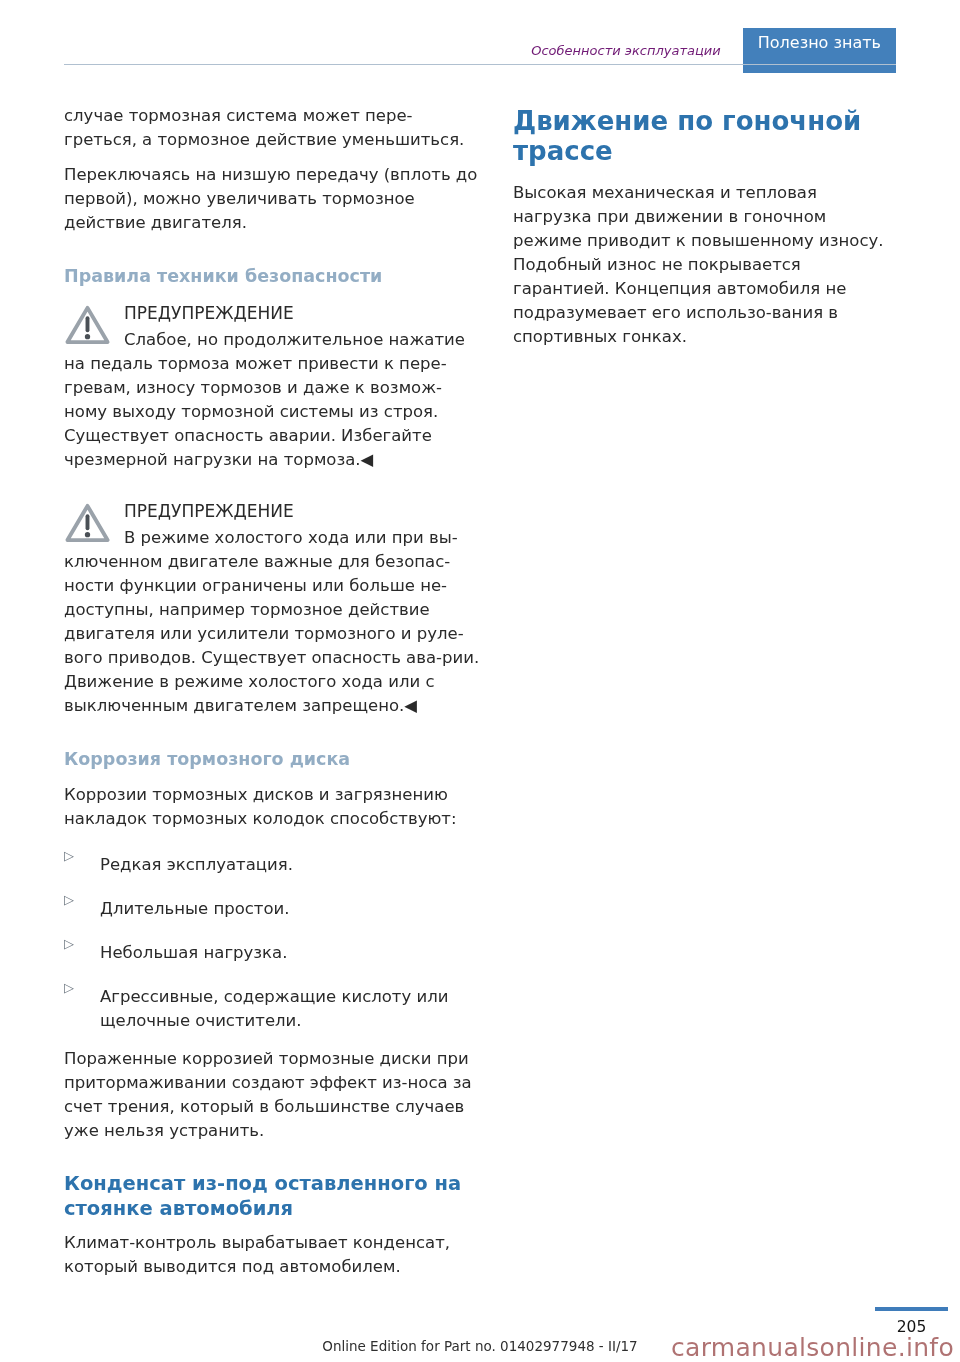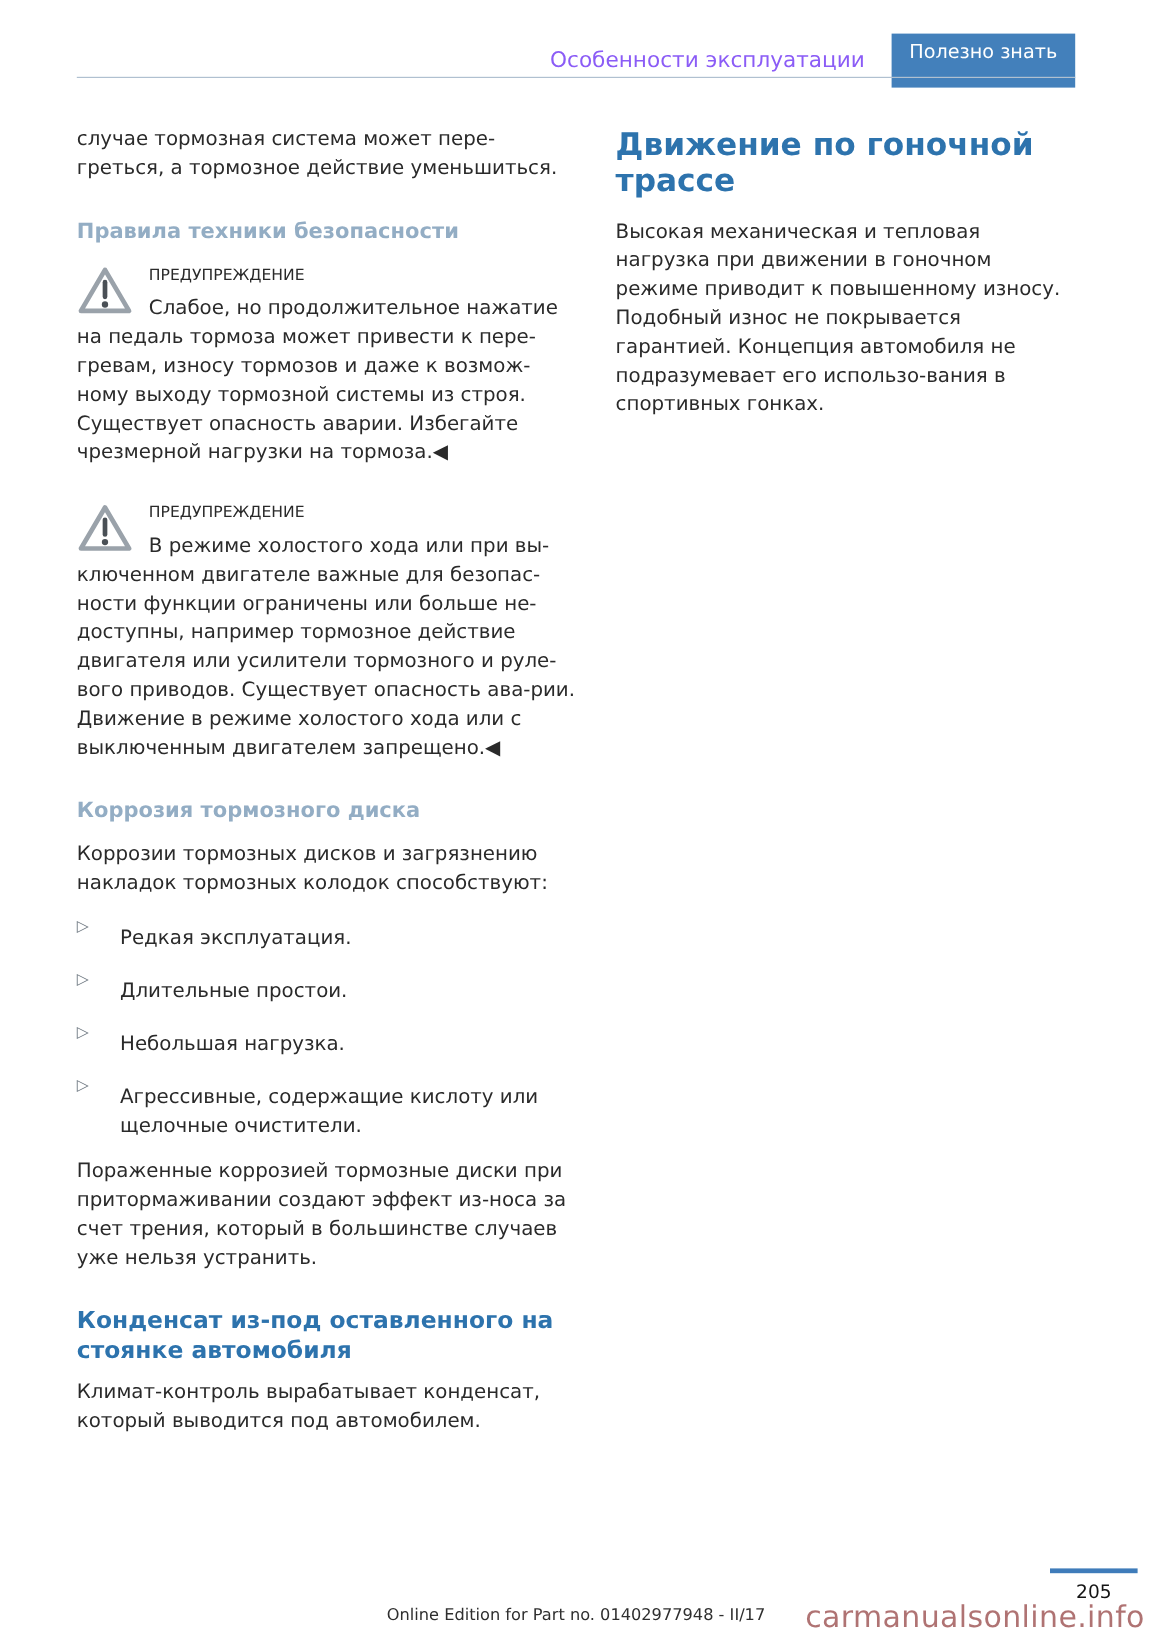--- a/index.html
+++ b/index.html
@@ -16,23 +16,24 @@
   
   .header {
     position: absolute;
     top: 28px; left: 64px; right: 64px;
     display: flex;
     justify-content: flex-end;
     align-items: center;
     gap: 22px;
   }
   .header-section-title {
-    color: #8b5cf6;
-    font-size: 18px;
+    color: #701a75;
+    font-size: 13px;
     white-space: nowrap;
+    font-style: italic;
   }
   .header-badge {
     background: #4380bb;
     color: #ffffff;
     font-size: 16px;
     line-height: 1;
     padding: 7px 15px 22px;
     white-space: nowrap;
   }
   .header-rule {
@@ -81,21 +82,21 @@
   
   .warning { margin: 0 0 26px 0; }
   .warning::after { content: ""; display: block; clear: both; }
   .warn-icon {
     float: left;
     width: 47px; height: 43px;
     margin: 3px 13px 5px 0;
   }
   .warn-icon svg { display: block; }
   .warn-label {
-    font-size: 13px;
+    font-size: 17px;
     padding-top: 1px;
     margin-bottom: 3px;
   }
   .warn-text { }
 
   
   .bullets { margin: 5px 0 14px; }
   .bullet { display: flex; margin: 0 0 9px 0; }
   .bullet-marker {
     flex: 0 0 36px;
@@ -145,20 +146,21 @@
 <div class="header">
   <span class="header-section-title">Особенности эксплуатации</span>
   <span class="header-badge">Полезно знать</span>
 </div>
 <div class="header-rule"></div>
 
 <div class="content">
 
   <div class="col-left">
     <p class="para">случае тормозная система может пере-греться, а тормозное действие уменьшиться.</p>
+    <p class="para">Переключаясь на низшую передачу (вплоть до первой), можно увеличивать тормозное действие двигателя.</p>
 
     <h3 class="muted-heading">Правила техники безопасности</h3>
 
     <div class="warning">
       <span class="warn-icon">
         <svg viewBox="0 0 48 44" width="47" height="43" aria-hidden="true">
           <path d="M24 5 L44.5 40 L3.5 40 Z" fill="#ffffff" stroke="#9aa2aa" stroke-width="4" stroke-linejoin="round"></path>
           <line x1="24" y1="15.5" x2="24" y2="28" stroke="#4a5056" stroke-width="4" stroke-linecap="round"></line>
           <circle cx="24" cy="34.5" r="2.7" fill="#4a5056"></circle>
         </svg>

